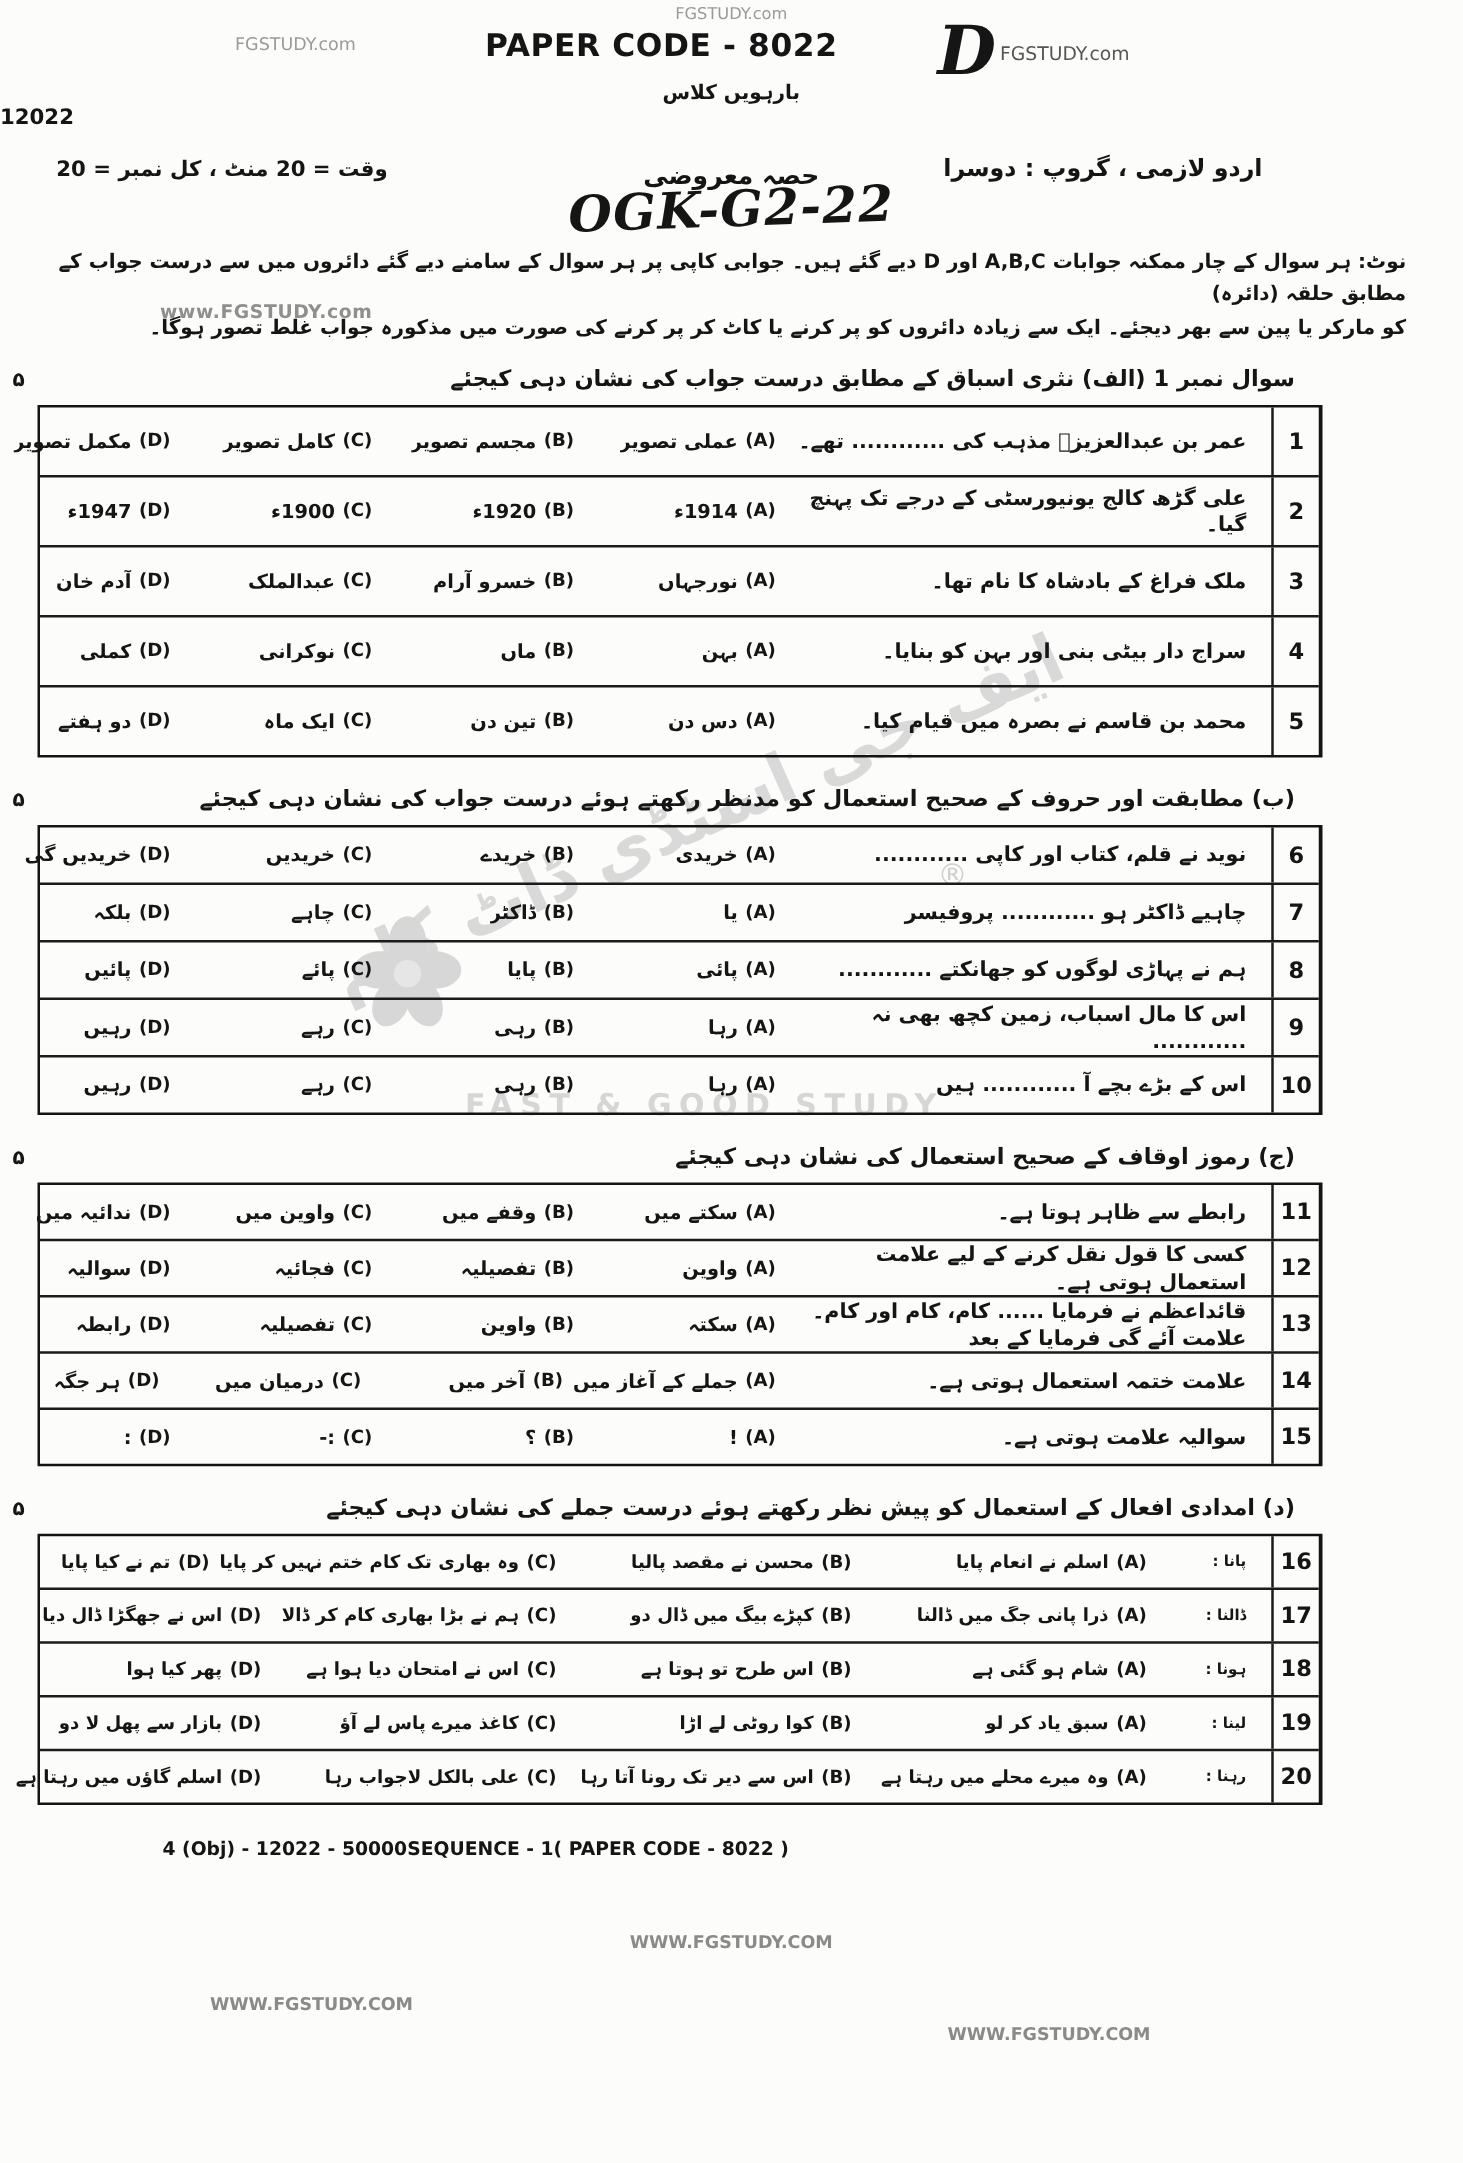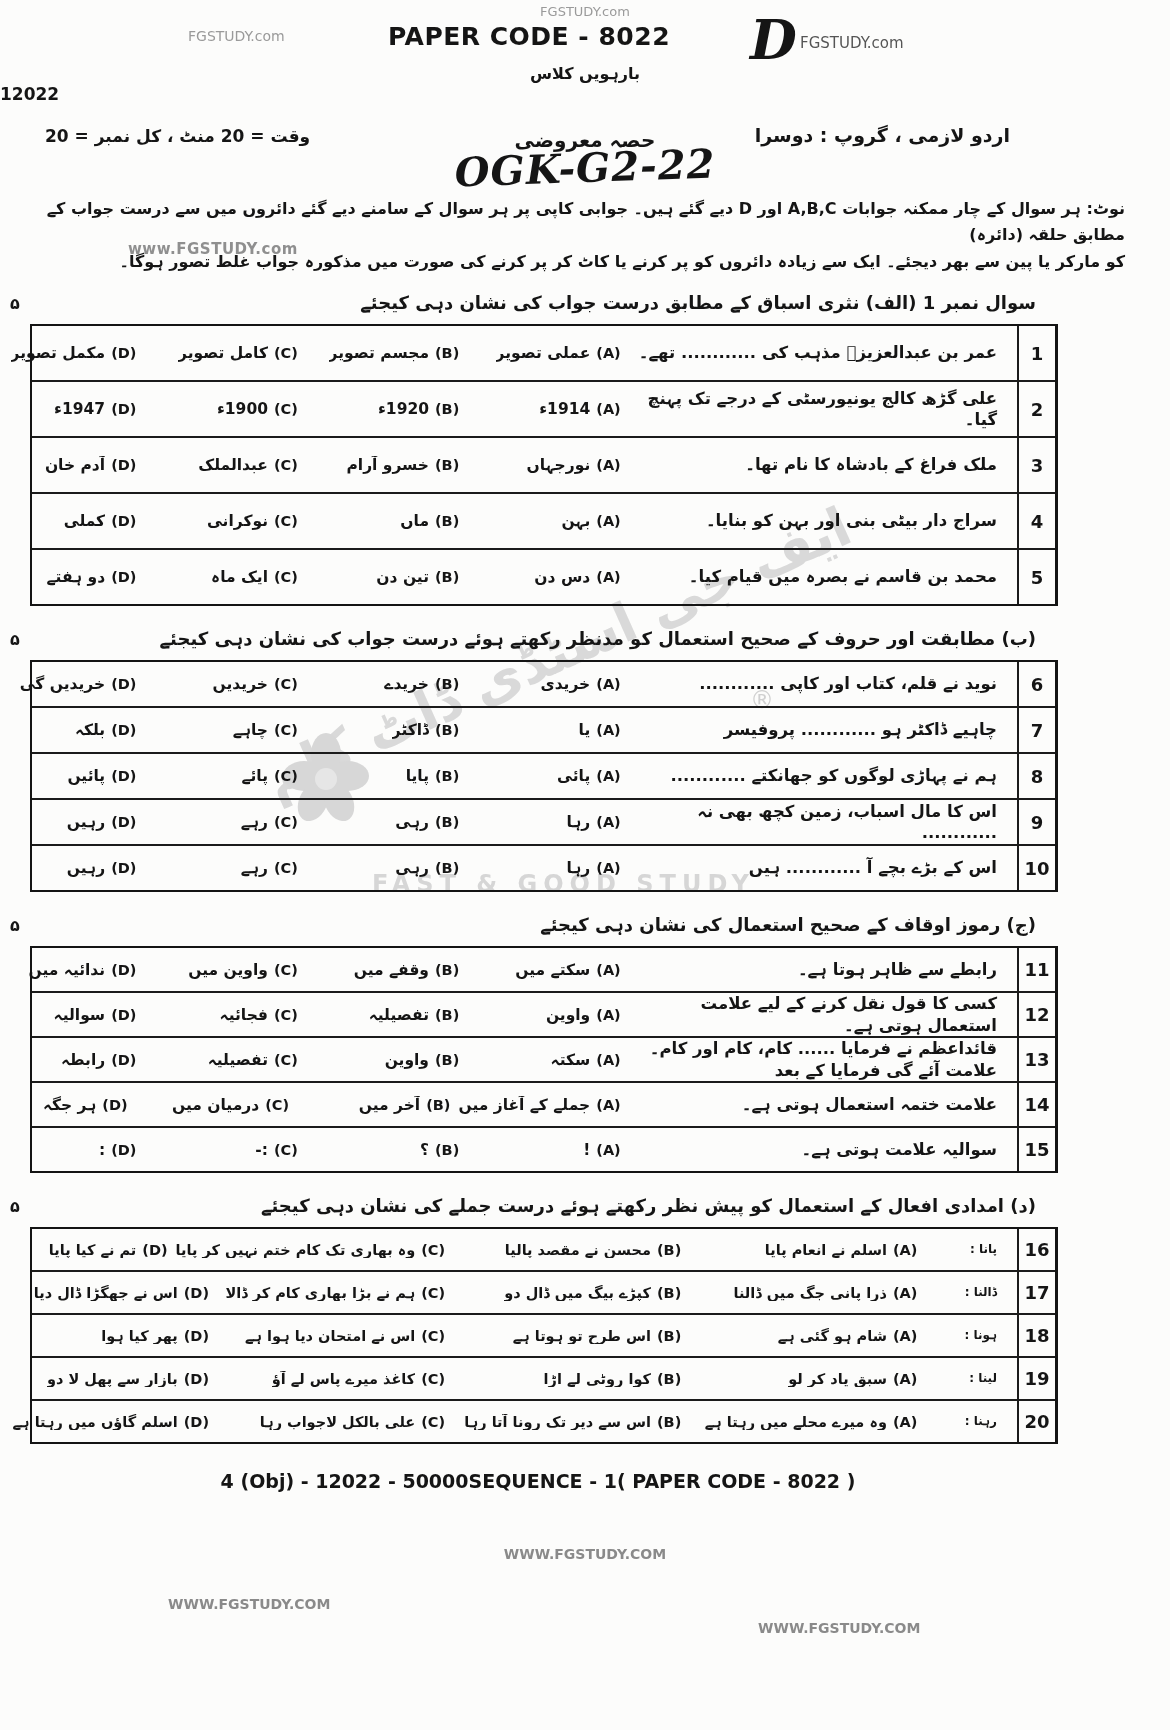--- a/index.html
+++ b/index.html
@@ -49,22 +49,22 @@
   .s4 .qrow{height:41px;}
   .qnum{width:36px;flex:0 0 36px;align-self:stretch;display:flex;align-items:center;justify-content:center;
     border-left:2px solid #1b1b1b;font-size:18px;font-weight:800;direction:ltr;}
   .qtext{flex:0 0 36%;padding:0 20px 0 4px;font-size:16.5px;font-weight:700;line-height:1.3;}
   .s4 .qtext{flex:0 0 7%;font-size:12px;}
   .opt{flex:0 0 15%;display:flex;direction:rtl;align-items:center;gap:6px;padding:0 4px;font-size:15.5px;font-weight:700;}
   .s4 .opt{flex:0 0 22.3%;font-size:14.5px;}
   .opt-letter{direction:ltr;unicode-bidi:isolate;font-size:14.5px;font-weight:800;white-space:nowrap;}
   .opt-text{white-space:nowrap;overflow:hidden;}
   
-  .footline{display:flex;justify-content:center;padding:0 112px 0 100px;margin-top:26px;
-    font-size:19px;font-weight:800;direction:ltr;}
+  .footline{display:flex;justify-content:flex-start;padding:0 112px 0 100px;margin-top:26px;
+    font-size:15px;font-weight:800;direction:ltr;}
   .wm-foot-center{top:1546px;left:0;right:0;text-align:center;font-size:14px;color:#8a8a8a;font-weight:600;}
   .wm-foot-left{top:1596px;left:168px;font-size:14px;color:#8a8a8a;font-weight:600;}
   .wm-foot-right{top:1620px;left:758px;font-size:14px;color:#8a8a8a;font-weight:600;}
 </style>
 </head>
 <body>
 
 <div class="page">
 
   <div class="abs wm-top">FGSTUDY.com</div>

